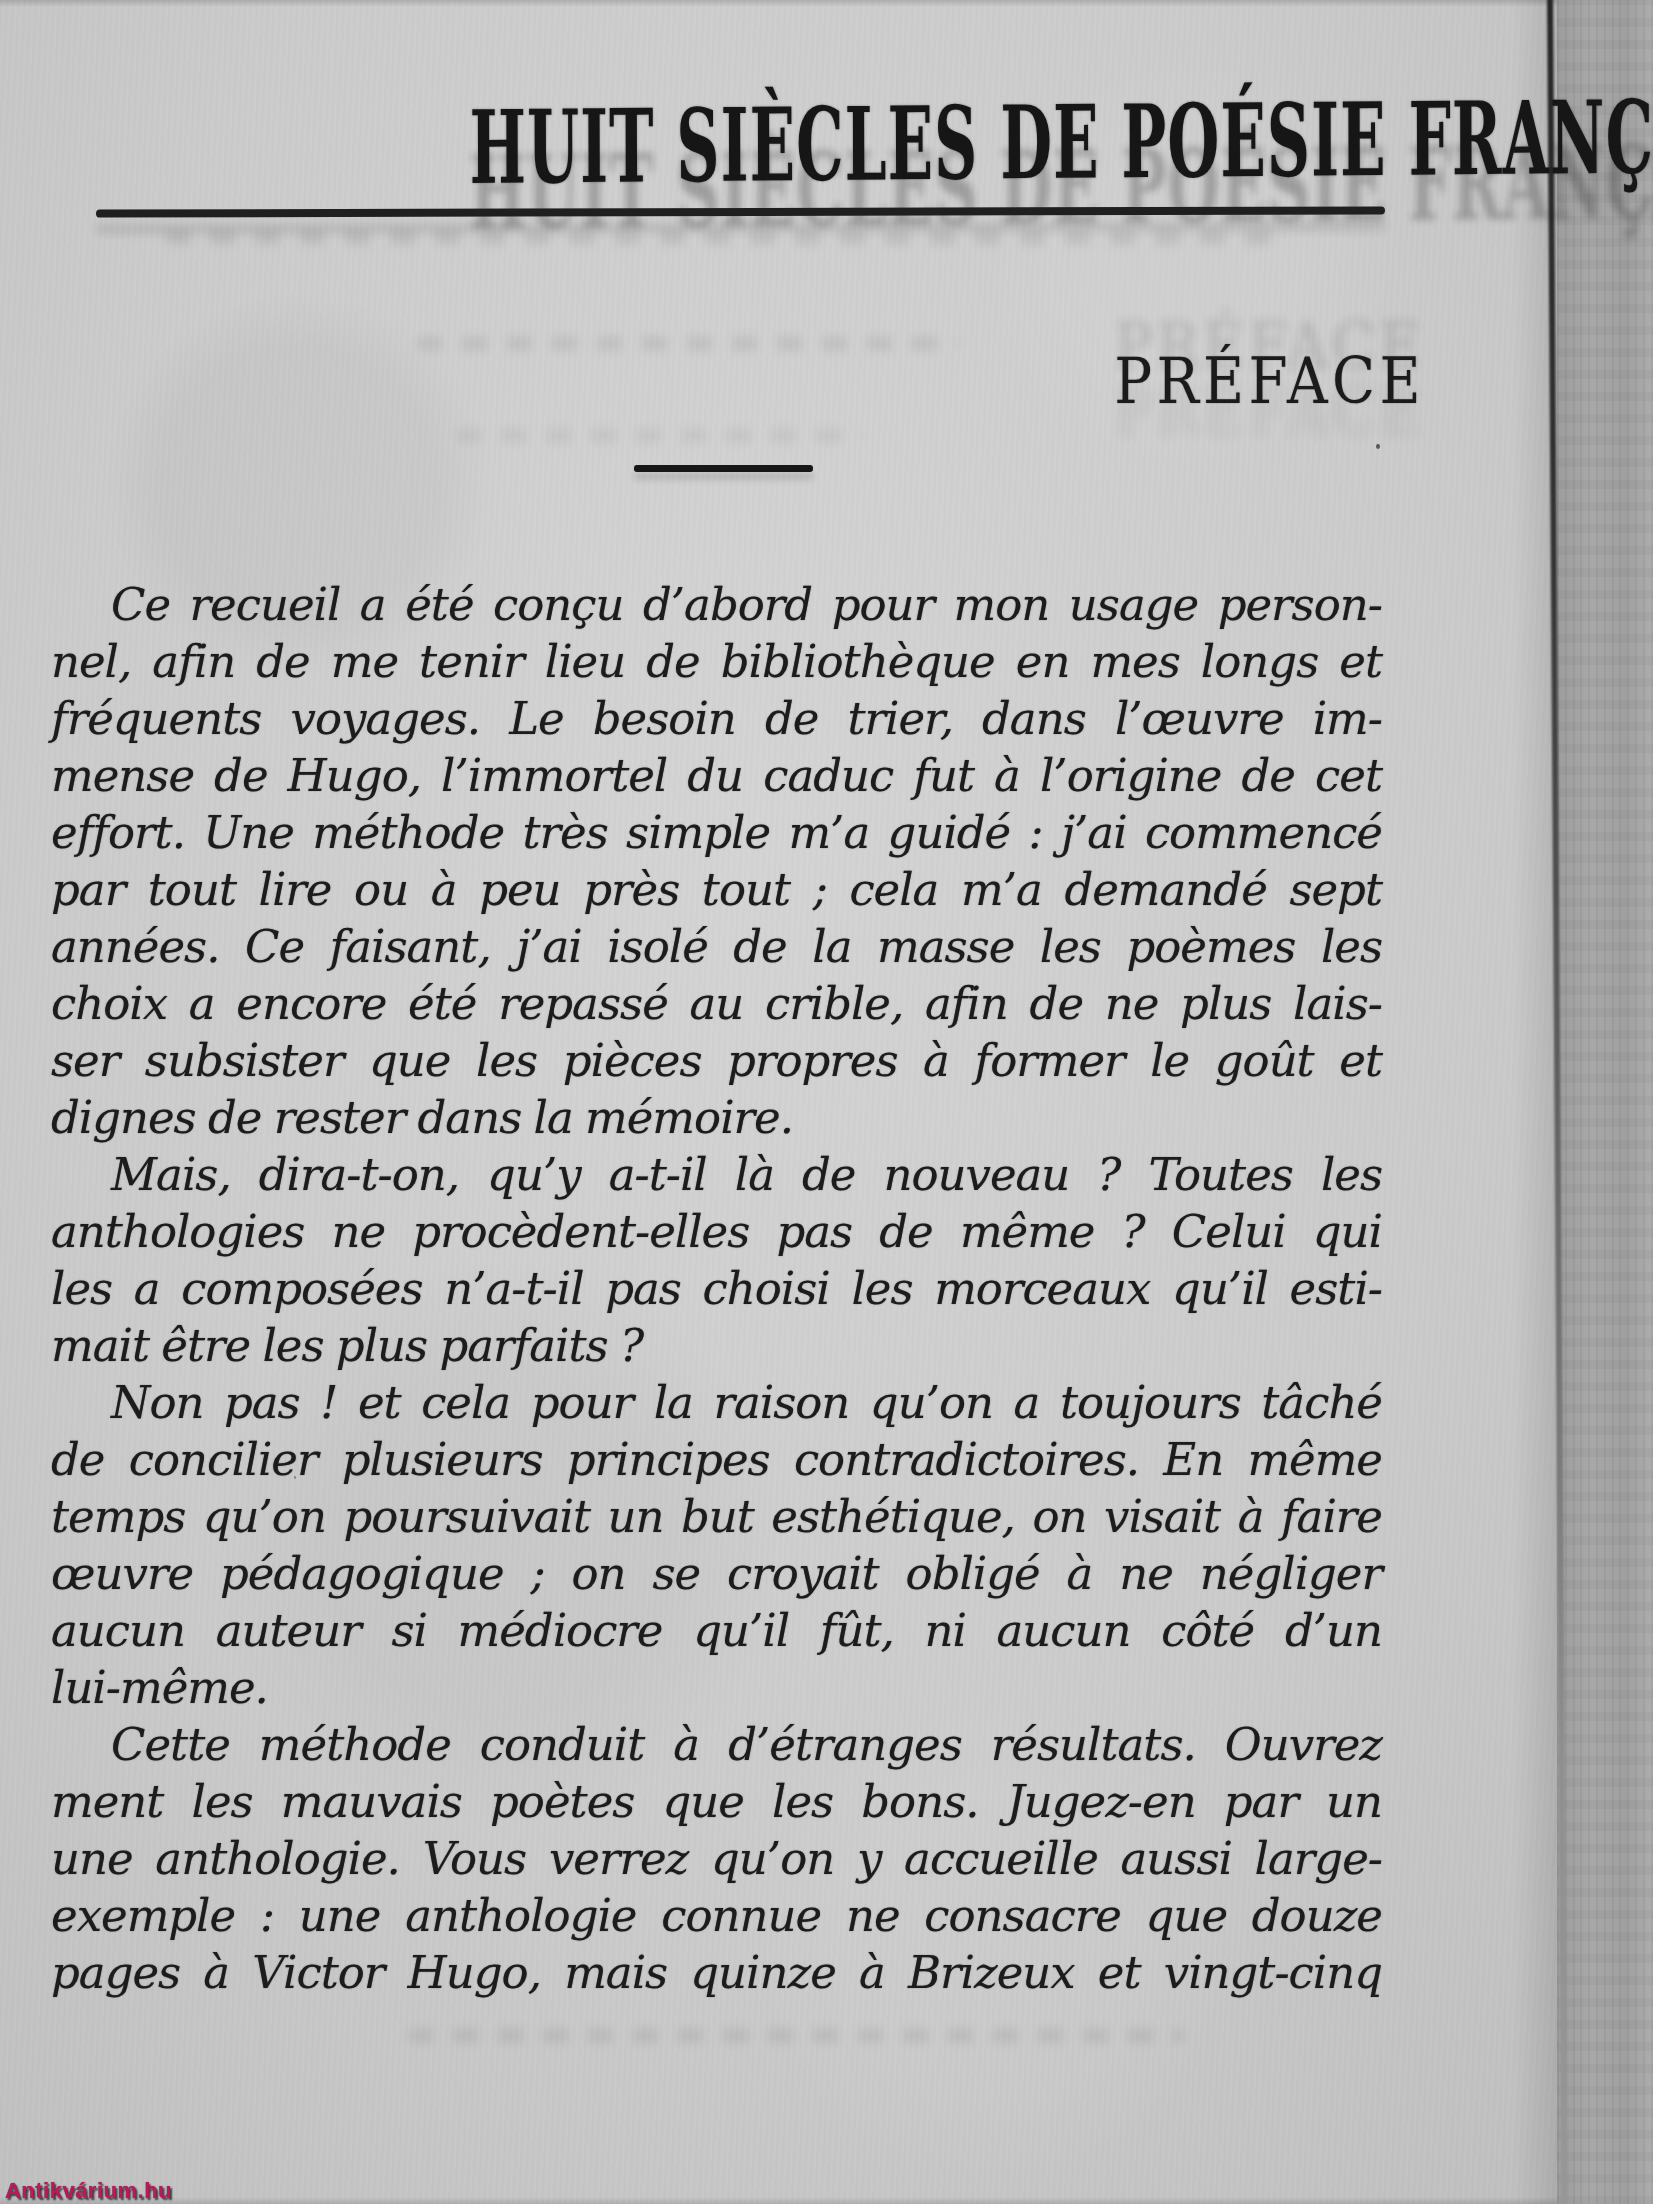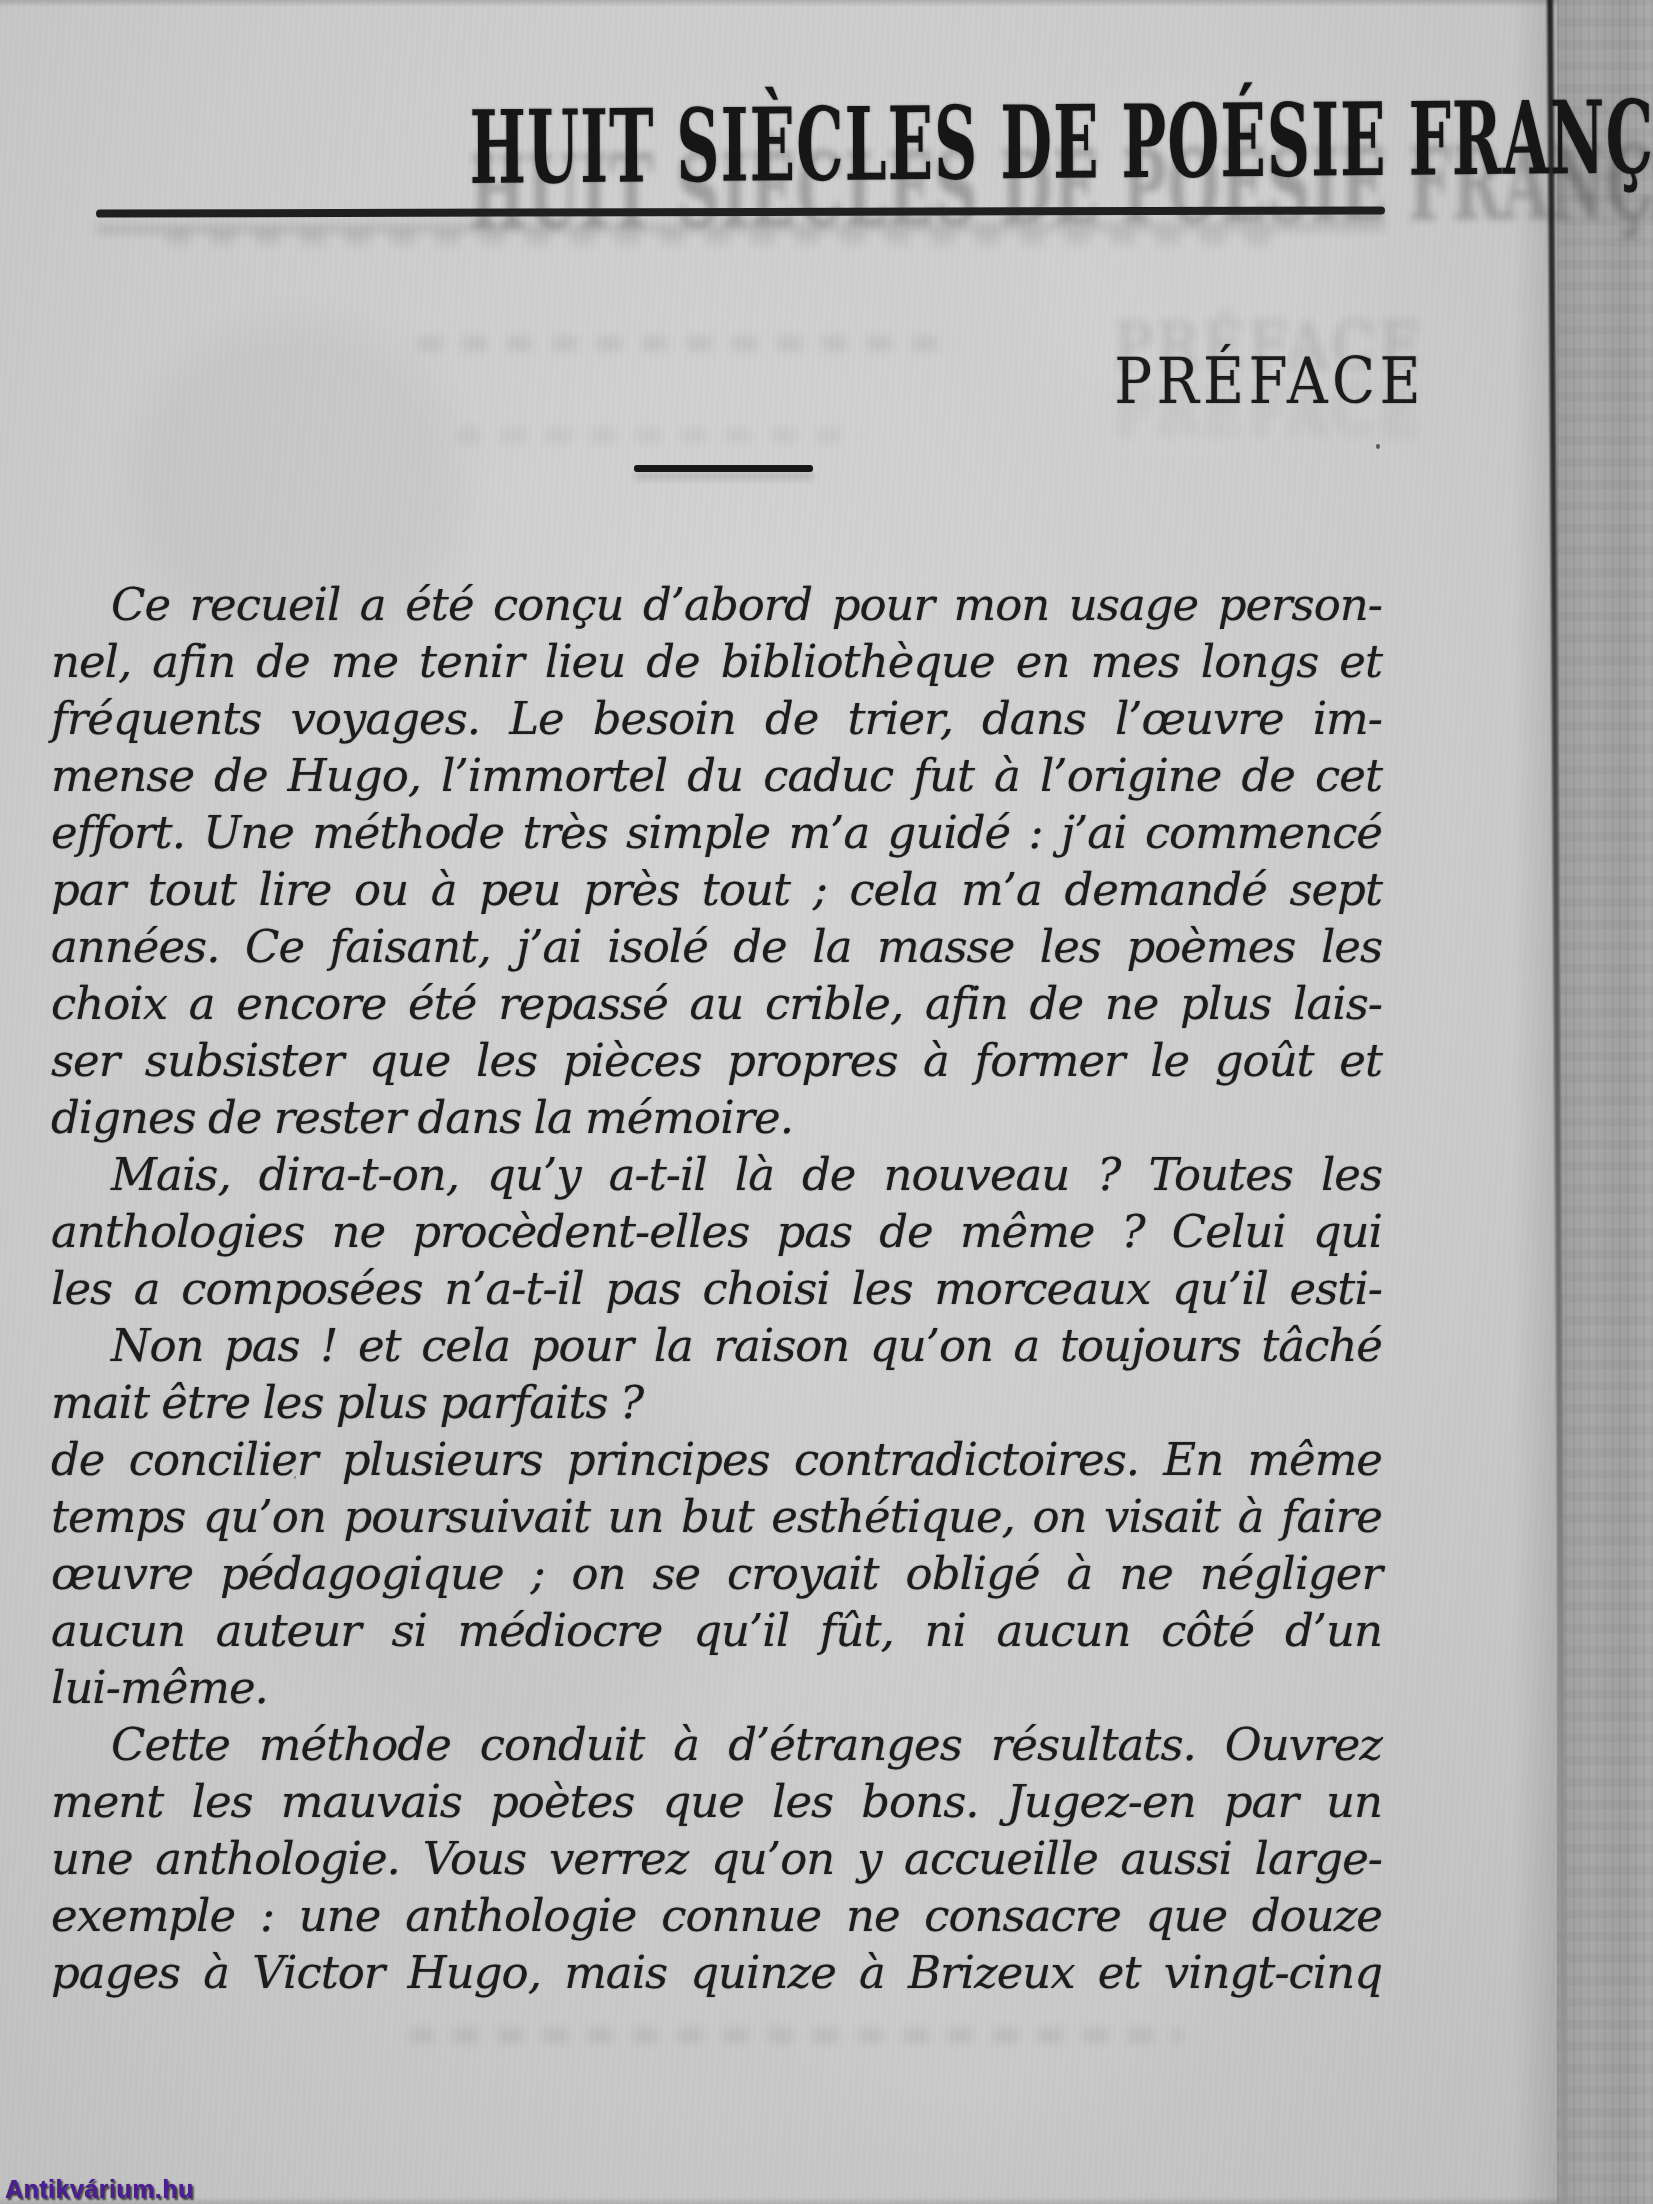--- a/index.html
+++ b/index.html
@@ -134,23 +134,23 @@
       -920px 1244px 0 -1.9px rgba(25,25,25,0.45),
       -631px 1705px 0 -1.9px rgba(25,25,25,0.35);
     transform: translate(1376px, 444px);
   }
 
   
   .watermark {
     position: absolute; left: 4.9px; bottom: 1px;
     font-family: "Liberation Sans", sans-serif;
     font-weight: bold;
-    font-size: 25px;
+    font-size: 22px;
     letter-spacing: 0.5px;
-    color: #4c1d95;
+    color: #be185d;
     text-shadow: 1.9px 1.9px 1.9px rgba(45,45,45,0.9), 0 0 1px rgba(60,60,60,0.8);
   }
 </style>
 </head>
 <body>
 
 <div class="page">
 
   <div class="grain"></div>
   <div class="top-edge"></div>
@@ -183,22 +183,22 @@
     <div class="line">mense de Hugo, l’immortel du caduc fut à l’origine de cet</div>
     <div class="line">effort. Une méthode très simple m’a guidé : j’ai commencé</div>
     <div class="line">par tout lire ou à peu près tout ; cela m’a demandé sept</div>
     <div class="line">années. Ce faisant, j’ai isolé de la masse les poèmes les</div>
     <div class="line">choix a encore été repassé au crible, afin de ne plus lais-</div>
     <div class="line">ser subsister que les pièces propres à former le goût et</div>
     <div class="line end">dignes de rester dans la mémoire.</div>
     <div class="line indent">Mais, dira-t-on, qu’y a-t-il là de nouveau ? Toutes les</div>
     <div class="line">anthologies ne procèdent-elles pas de même ? Celui qui</div>
     <div class="line">les a composées n’a-t-il pas choisi les morceaux qu’il esti-</div>
+    <div class="line end">mait être les plus parfaits ?</div>
     <div class="line indent">Non pas ! et cela pour la raison qu’on a toujours tâché</div>
-    <div class="line end">mait être les plus parfaits ?</div>
     <div class="line">de concilier plusieurs principes contradictoires. En même</div>
     <div class="line">temps qu’on poursuivait un but esthétique, on visait à faire</div>
     <div class="line">œuvre pédagogique ; on se croyait obligé à ne négliger</div>
     <div class="line">aucun auteur si médiocre qu’il fût, ni aucun côté d’un</div>
     <div class="line end">lui-même.</div>
     <div class="line indent">Cette méthode conduit à d’étranges résultats. Ouvrez</div>
     <div class="line">ment les mauvais poètes que les bons. Jugez-en par un</div>
     <div class="line">une anthologie. Vous verrez qu’on y accueille aussi large-</div>
     <div class="line">exemple : une anthologie connue ne consacre que douze</div>
     <div class="line">pages à Victor Hugo, mais quinze à Brizeux et vingt-cinq</div>

